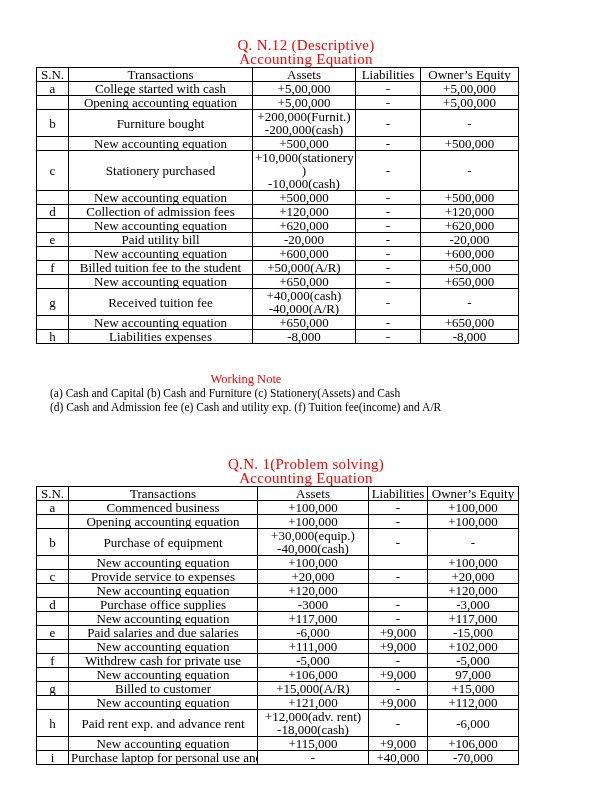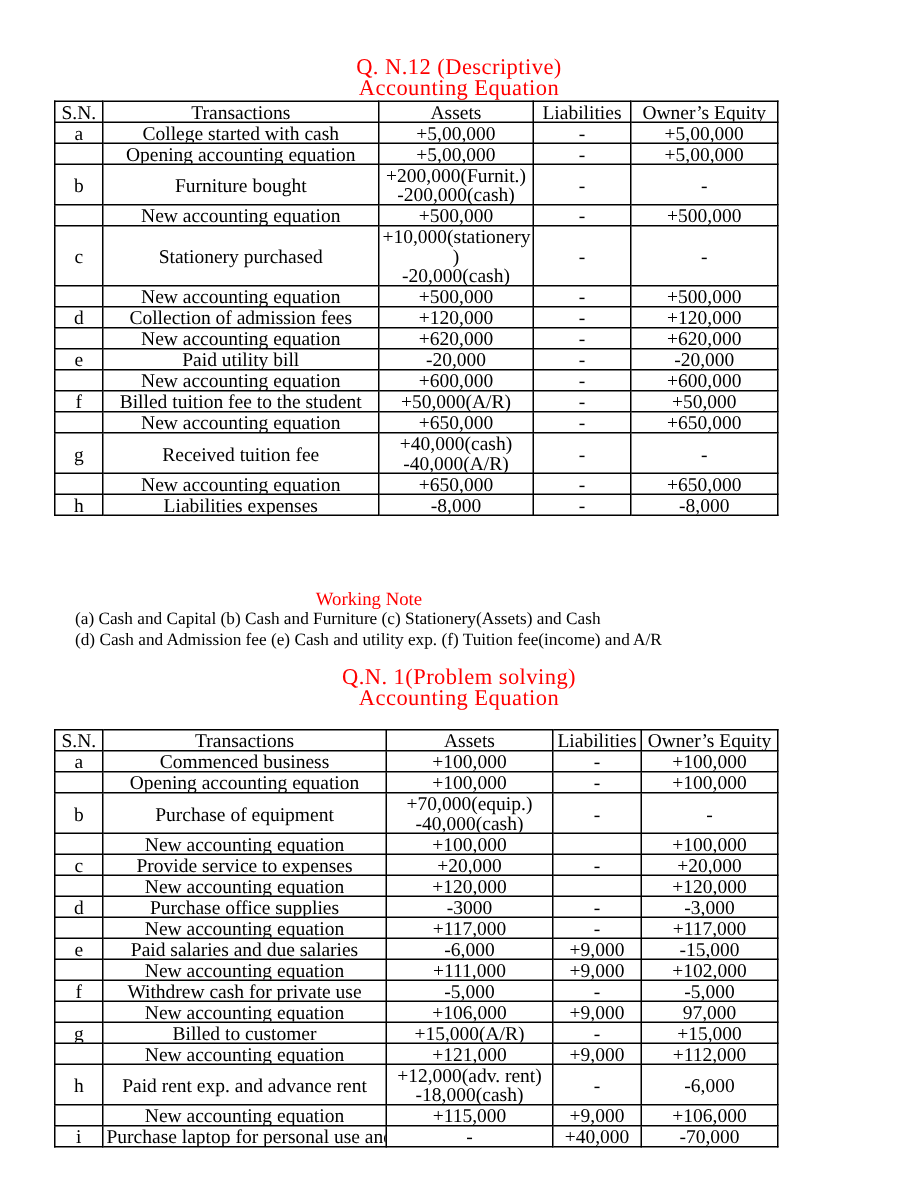--- a/index.html
+++ b/index.html
@@ -40,31 +40,31 @@
     height:13px;
     overflow:hidden;
     white-space:nowrap;
   }
   table.acct td div{min-height:13px;}
   #table1{top:67px;}
   #table2{top:486px;}
   .col-sn1{width:32px;}  .col-tr1{width:184px;} .col-as1{width:103px;} .col-li1{width:65px;} .col-eq1{width:98px;}
   .col-sn2{width:32px;}  .col-tr2{width:189px;} .col-as2{width:111px;} .col-li2{width:59px;}  .col-eq2{width:91px;}
   .working-note{
-    position:absolute;left:0;top:392px;width:492px;
+    position:absolute;left:0;top:372px;width:492px;
   }
   .working-note .wn-title{
     text-align:center;color:#ff0000;font-size:12.5px;line-height:14px;
   }
   .working-note .wn-line{
     margin-left:50px;
     font-size:11.5px;line-height:14px;
   }
   #title1{top:38px;}
-  #title2{top:445px;}
+  #title2{top:457px;}
 </style>
 </head>
 <body>
 
 <div class="page">
 
   <div class="section-title" id="title1">
     <span class="t-line">Q. N.12 (Descriptive)</span>
     <span class="t-line">Accounting Equation</span>
   </div>
@@ -159,21 +159,21 @@
         <tr>
           <td>
             <div>c</div>
           </td>
           <td>
             <div>Stationery purchased</div>
           </td>
           <td>
             <div>+10,000(stationery</div>
             <div>)</div>
-            <div>-20,000(cash)</div>
+            <div>-10,000(cash)</div>
           </td>
           <td>
             <div>-</div>
           </td>
           <td>
             <div>-</div>
           </td>
         </tr>
         <tr>
           <td>
@@ -413,21 +413,21 @@
           </td>
         </tr>
         <tr>
           <td>
             <div>b</div>
           </td>
           <td>
             <div>Purchase of equipment</div>
           </td>
           <td>
-            <div>+70,000(equip.)</div>
+            <div>+30,000(equip.)</div>
             <div>-40,000(cash)</div>
           </td>
           <td>
             <div>-</div>
           </td>
           <td>
             <div>-</div>
           </td>
         </tr>
         <tr>

